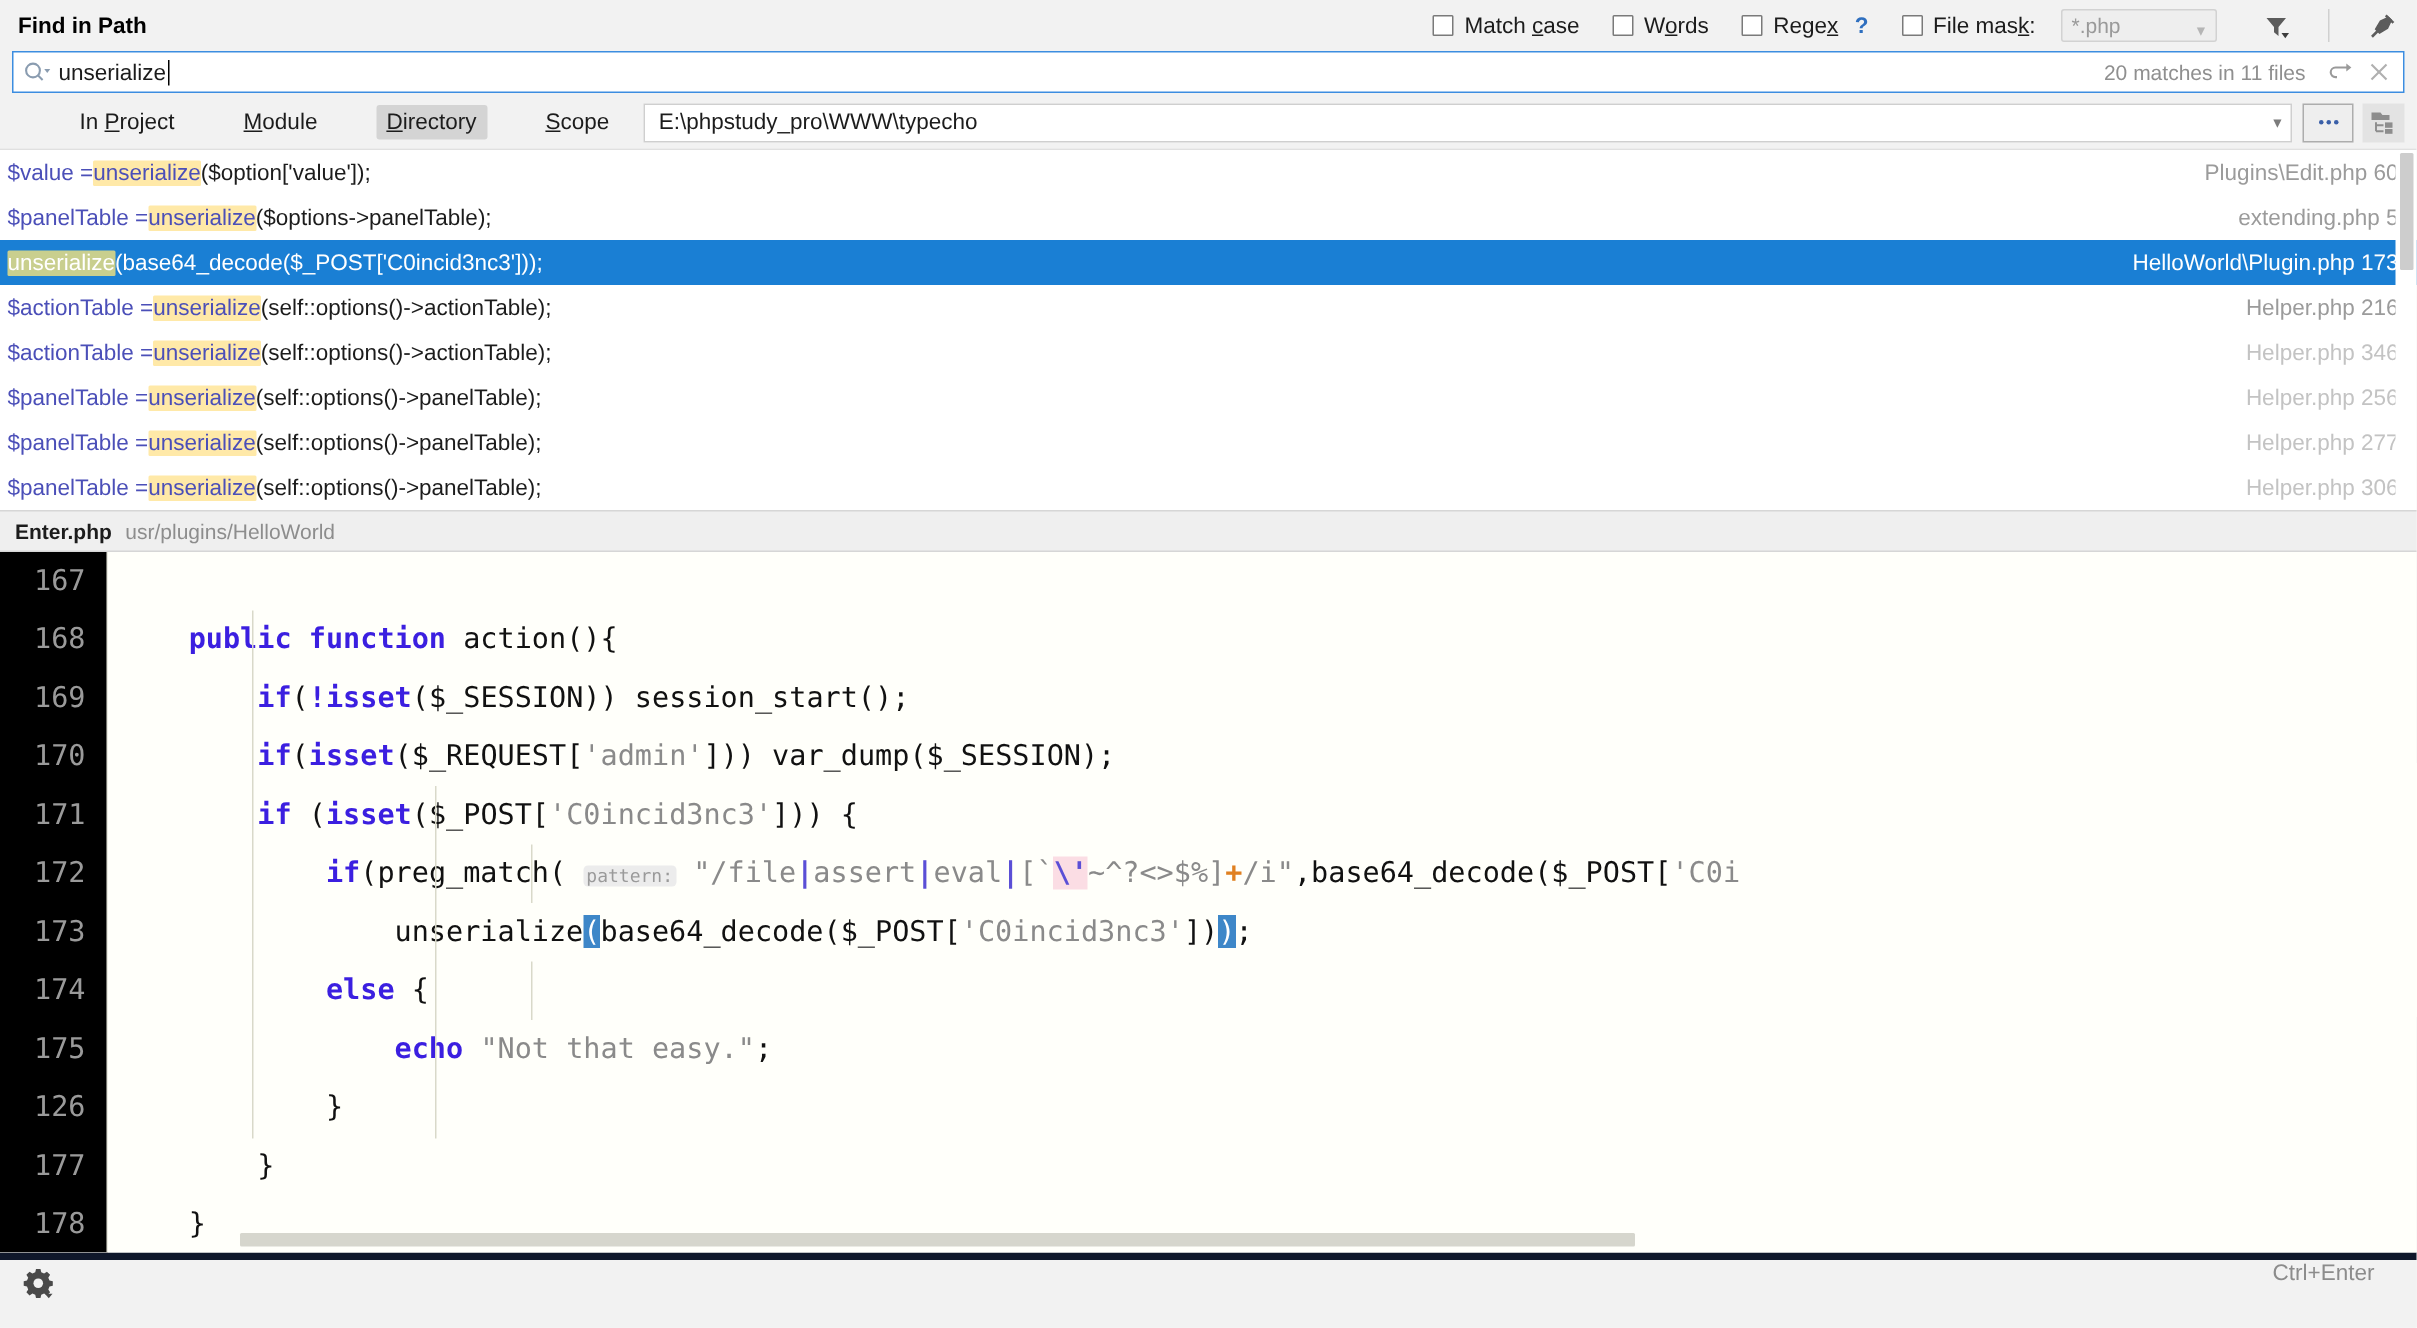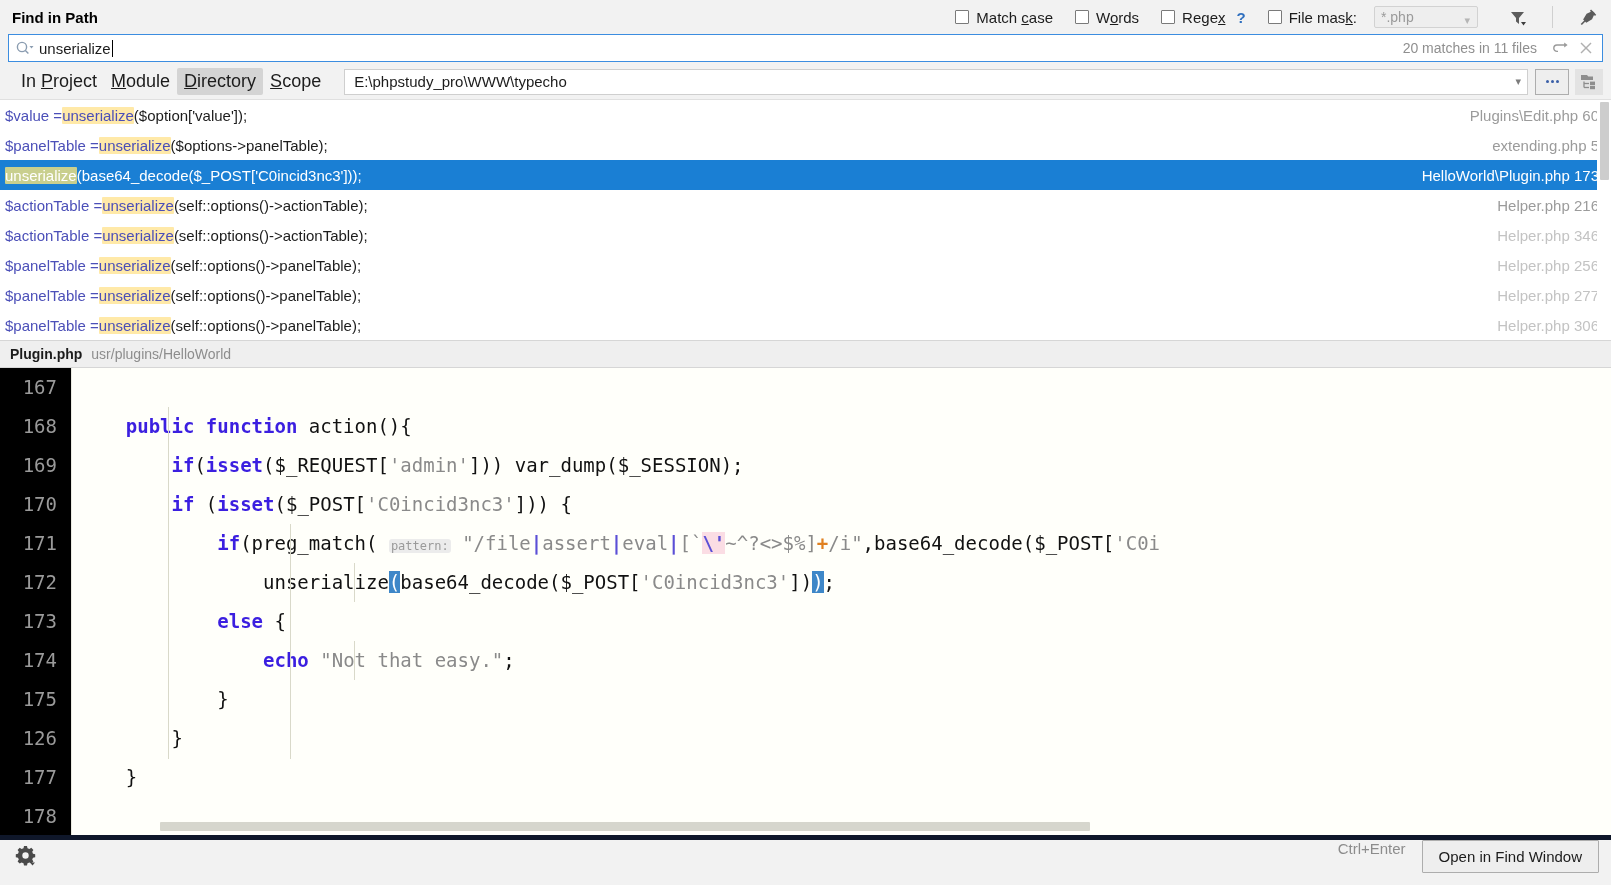--- a/index.html
+++ b/index.html
@@ -28,21 +28,21 @@
   
   .searchwrap{flex:0 0 30px;height:30px;padding:0 8px 0 8px;box-sizing:border-box;background:#f2f2f2;}
   .searchbox{height:28px;border:1px solid #3c8de0;background:#fff;display:flex;align-items:center;box-sizing:border-box;}
   .magwrap{width:30px;display:flex;align-items:center;justify-content:center;}
   .searchtext{flex:1;font-size:15px;color:#1c1c1c;display:flex;align-items:center;}
   .caret{display:inline-block;width:1px;height:17px;background:#000;margin-left:1px;}
   .matchinfo{color:#8f8f8f;font-size:14px;margin-right:10px;white-space:nowrap;}
 
   
   .scoperow{flex:0 0 35px;height:35px;display:flex;align-items:center;padding:0 8px 0 14px;box-sizing:border-box;background:#f2f2f2;gap:0;}
-  .scopetab{font-size:18px;color:#1c1c1c;padding:3px 7px;border-radius:2px;cursor:default;white-space:nowrap;}
+  .scopetab{font-size:15px;color:#1c1c1c;padding:3px 7px;border-radius:2px;cursor:default;white-space:nowrap;margin-left:32px;}
   .scopetab.sel{background:#d4d4d4;}
   .pathfield{flex:1;margin-left:16px;height:26px;border:1px solid #cfcfcf;background:#fff;display:flex;align-items:center;
              padding:0 6px 0 9px;box-sizing:border-box;font-size:15px;color:#1c1c1c;}
   .pathfield .cv{margin-left:auto;color:#7c7c7c;font-size:11px;}
   .dotsbtn{width:34px;height:26px;margin-left:7px;border:1px solid #adadad;background:#eeeeee;display:flex;align-items:center;
            justify-content:center;box-sizing:border-box;cursor:pointer;}
   .dot{width:3px;height:3px;background:#3a5fa8;border-radius:50%;display:inline-block;margin:0 1px;}
   .treebtn{width:28px;height:26px;margin-left:6px;background:#e3e3e3;display:flex;align-items:center;justify-content:center;cursor:pointer;}
 
   
@@ -264,21 +264,21 @@
           </span>
           <span class="rfile dim">Helper.php 306</span>
         </div>
       </div>
     <div class="vscroll">
       <div class="vthumb"></div>
     </div>
   </div>
 
   <div class="pvhead">
-    <span class="fname">Plugin.php</span>
+    <span class="fname">Enter.php</span>
     <span class="fpath">usr/plugins/HelloWorld</span>
   </div>
 
   <div class="codearea">
     <div class="gutter">
       <div id="gutter-host">
           <div class="ln">167</div>
           <div class="ln">168</div>
           <div class="ln">169</div>
           <div class="ln">170</div>
@@ -295,20 +295,21 @@
     <div class="codecol">
       <div class="ig" style="left:96px;top:39px;height:352px;"></div>
       <div class="ig" style="left:218px;top:156px;height:235px;"></div>
       <div class="ig" style="left:282px;top:195px;height:39px;"></div>
       <div class="ig" style="left:282px;top:273px;height:39px;"></div>
 
       <div class="cline">&nbsp;</div>
 
       <div class="cline"><span class="plain">    </span><span class="kw">public function</span><span class="plain"> action(){</span></div>
 
+      <div class="cline"><span class="plain">        </span><span class="kw">if</span><span class="plain">(</span><span class="kw">!isset</span><span class="plain">($_SESSION)) session_start();</span></div>
 
       <div class="cline"><span class="plain">        </span><span class="kw">if</span><span class="plain">(</span><span class="kw">isset</span><span class="plain">($_REQUEST[</span><span class="sstr">'admin'</span><span class="plain">])) var_dump($_SESSION);</span></div>
 
       <div class="cline"><span class="plain">        </span><span class="kw">if </span><span class="plain">(</span><span class="kw">isset</span><span class="plain">($_POST[</span><span class="sstr">'C0incid3nc3'</span><span class="plain">])) {</span></div>
 
       <div class="cline"><span class="plain">            </span><span class="kw">if</span><span class="plain">(preg_match( </span><span class="hint">pattern:</span><span class="sstr"> "/file</span><span class="pipe">|</span><span class="sstr">assert</span><span class="pipe">|</span><span class="sstr">eval</span><span class="pipe">|</span><span class="sstr">[`</span><span class="esc">\'</span><span class="sstr">~^?&lt;&gt;$%]</span><span class="plus">+</span><span class="sstr">/i"</span><span class="plain">,base64_decode($_POST[</span><span class="sstr">'C0i</span></div>
 
       <div class="cline"><span class="plain">                unserialize</span><span class="brace">(</span><span class="plain">base64_decode($_POST[</span><span class="sstr">'C0incid3nc3'</span><span class="plain">])</span><span class="brace">)</span><span class="plain">;</span></div>
 
       <div class="cline"><span class="plain">            </span><span class="kw">else</span><span class="plain"> {</span></div>
@@ -329,16 +330,15 @@
     <div class="iconbtn" style="width:30px;height:30px;">
       <svg width="21" height="21" viewBox="0 0 21 21">
         <g fill="#4a4a4a">
           <path d="M9 1 h3 l.5 2.2 1.9 .8 1.9-1.2 2.1 2.1 -1.2 1.9 .8 1.9 2.2 .5 v3 l-2.2 .5 -.8 1.9 1.2 1.9 -2.1 2.1 -1.9-1.2 -1.9 .8 -.5 2.2 h-3 l-.5-2.2 -1.9-.8 -1.9 1.2 -2.1-2.1 1.2-1.9 -.8-1.9 -2.2-.5 v-3 l2.2-.5 .8-1.9 -1.2-1.9 2.1-2.1 1.9 1.2 1.9-.8 z"></path>
         </g>
         <circle cx="10.5" cy="10.5" r="3.2" fill="#f2f2f2"></circle>
         <polygon points="15,17.5 20,17.5 17.5,20.5" fill="#4a4a4a"></polygon>
       </svg>
     </div>
     <div class="hintkey">Ctrl+Enter</div>
-    <div class="primarybtn">Open in Find Window</div>
   </div>
 
 </div>
 
 </body></html>

